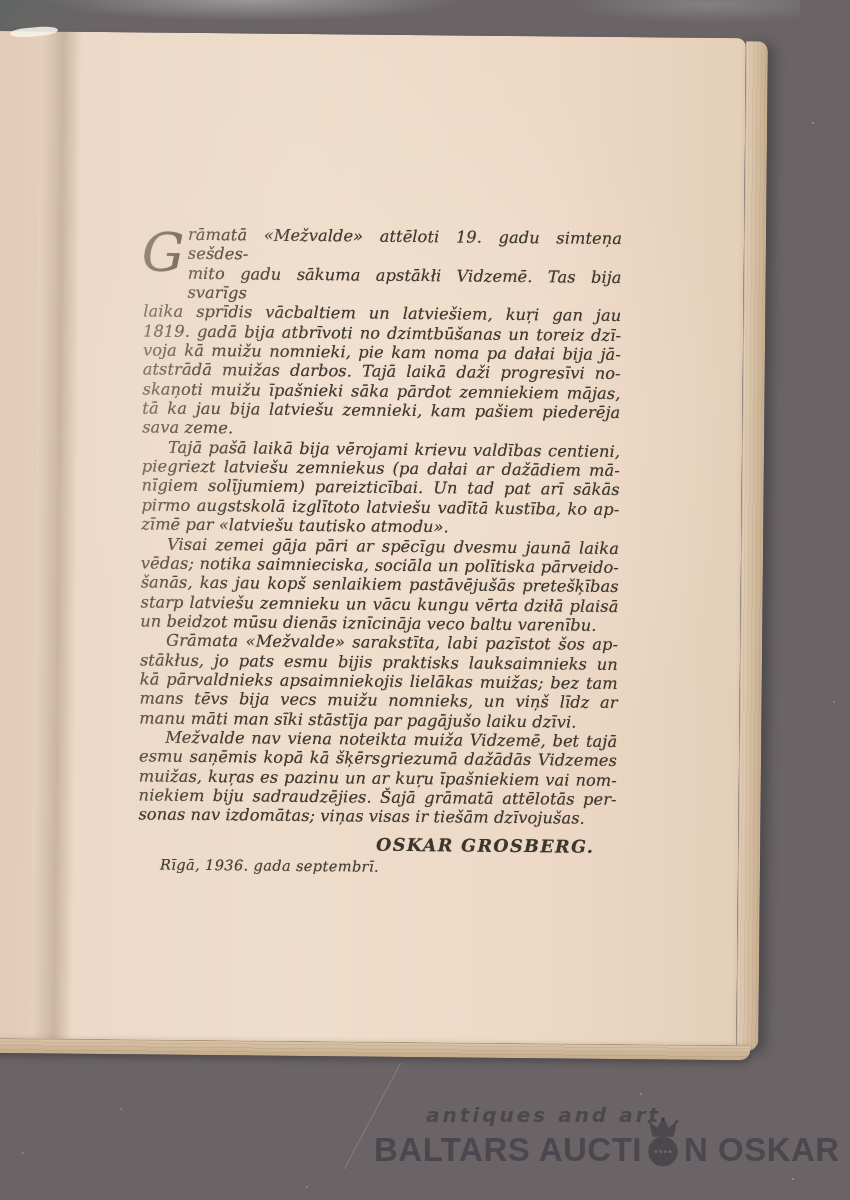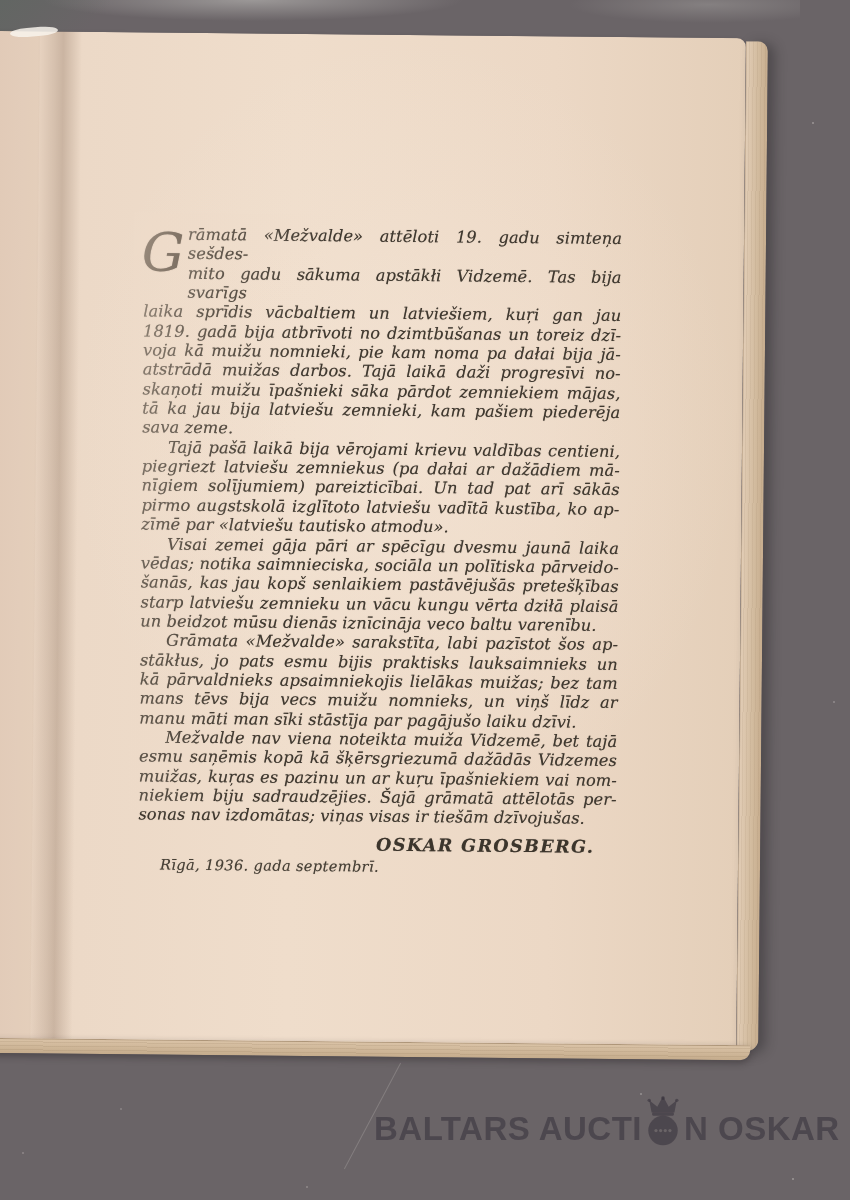--- a/index.html
+++ b/index.html
@@ -178,20 +178,21 @@
       <div class="signature">OSKAR GROSBERG.</div>
       <div class="dateline">Rīgā, 1936. gada septembrī.</div>
     </div>
     <div class="ink-fade"></div>
   </div>
   <div class="fore-edge"></div>
   <div class="bottom-edge"></div>
 </div>
 
 <div class="watermark">
+  <div class="wm-tagline">antiques and art</div>
   <div class="wm-name">
     <span>BALTARS AUCTI</span>
     <svg class="wm-logo" viewBox="0 0 40 54" xmlns="http://www.w3.org/2000/svg">
       <g fill="currentColor">
         <path d="M8 17 L5.5 4 L14 11 L20 0 L26 11 L34.5 4 L32 17 Z"></path>
         <circle cx="20" cy="1.8" r="2"></circle>
         <circle cx="5.5" cy="4.2" r="1.8"></circle>
         <circle cx="34.5" cy="4.2" r="1.8"></circle>
         <rect x="8.5" y="17" width="23" height="3.4" rx="1.2"></rect>
         <circle cx="20" cy="36" r="15.5"></circle>

